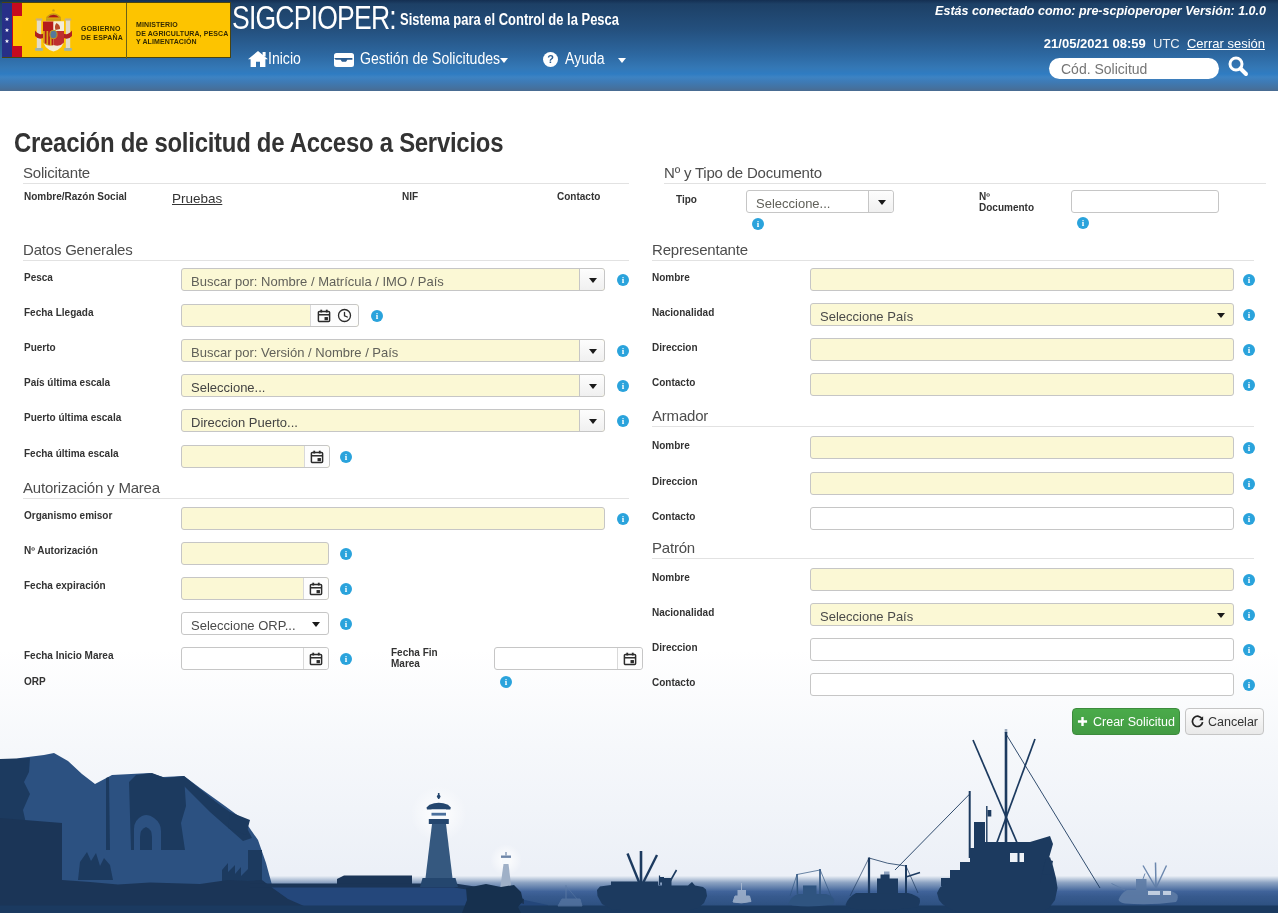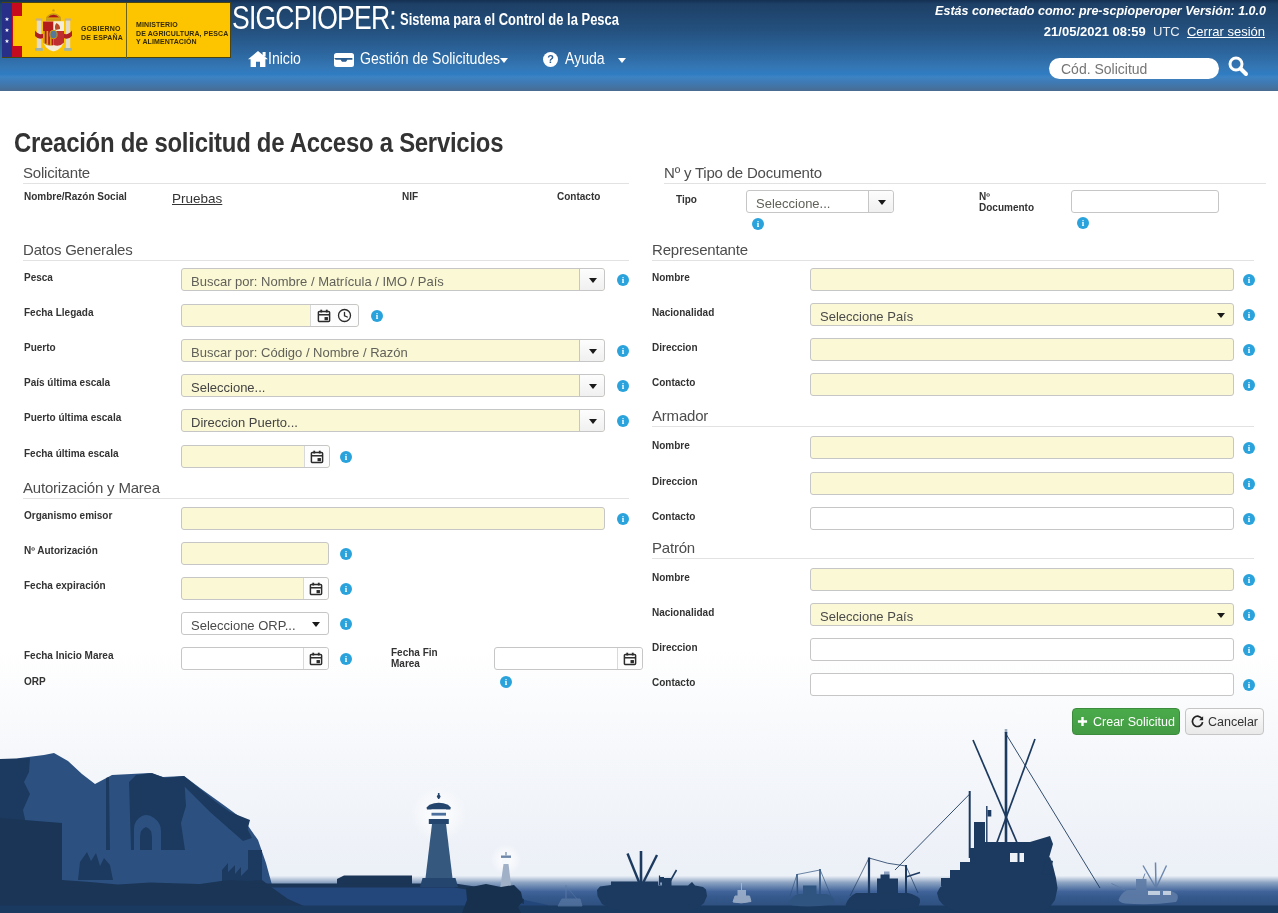--- a/index.html
+++ b/index.html
@@ -16,21 +16,21 @@
   #eu { width:10px; height:100%; background:#272f88; position:relative; }
   #eu .st { position:absolute; left:2.5px; color:#fff; font-size:5.5px; line-height:5.5px; }
   #flagred { position:absolute; left:10px; top:0; width:10px; height:100%; background:#c60b1e; }
   #flagyellow { position:absolute; left:11px; top:13px; width:9px; height:30px; background:#ffc400; }
   #gob { position:absolute; left:79px; top:22px; font-size:7px; font-weight:bold; color:#352b00; line-height:8.5px; letter-spacing:.2px; }
   #min { position:absolute; left:134px; top:18px; font-size:7px; font-weight:bold; color:#352b00; line-height:8.5px; letter-spacing:.1px; white-space:nowrap; }
   #divider { position:absolute; left:124px; top:0; width:1px; height:56px; background:#6b6118; }
   #apptitle { position:absolute; left:232px; top:-2px; color:#fff; font-size:34px; letter-spacing:-1px; transform:scaleX(.78); transform-origin:0 0; white-space:nowrap; }
   #subtitle { position:absolute; left:400px; top:11px; color:#fff; font-size:16px; font-weight:bold; transform:scaleX(.81); transform-origin:0 0; white-space:nowrap; }
   #conn { position:absolute; right:12px; top:4px; color:#fff; font-style:italic; font-weight:bold; font-size:12.5px; }
-  #dateline { position:absolute; right:13px; top:24px; color:#fff; font-size:13px; }
+  #dateline { position:absolute; right:13px; top:36px; color:#fff; font-size:13px; }
   #dateline b { font-weight:bold; }
   #dateline .utc { opacity:.9; font-weight:normal; }
   #dateline a { color:#fff; text-decoration:underline; }
   #search { position:absolute; left:1049px; top:58px; width:170px; height:21px; border-radius:11px; background:#fff; border:none; color:#8a8a8a; font-size:14px; padding-left:12px; outline:none; }
   .nav-item { position:absolute; top:50px; color:#fff; font-size:16px; transform:scaleX(.88); transform-origin:0 0; white-space:nowrap; }
   .navicon { position:absolute; }
   .caret { position:absolute; width:0; height:0; border:4.5px solid transparent; border-top:5.5px solid #fff; }
 
   
   h1 { position:absolute; left:14px; top:127px; font-size:27.5px; font-weight:bold; color:#333; letter-spacing:-.3px; transform:scaleX(.87); transform-origin:0 0; white-space:nowrap; }
@@ -156,21 +156,21 @@
       <svg width="15" height="15" viewBox="0 0 16 16">
         <circle cx="8" cy="8" r="6.4" fill="none" stroke="#2b2b2b" stroke-width="1.4"></circle>
         <path d="M8 4.6 V8.3 L11 9.6" stroke="#2b2b2b" stroke-width="1.4" fill="none" stroke-linecap="round"></path>
       </svg>
     </span>
   </div>
 <div class="info" style="left:371px; top:310px;">i</div>
 
 <div class="lbl" style="left:24px; top:342px;">Puerto</div>
 <div class="combo" style="left:181px; top:339px; width:424px;">
-    <span class="ph">Buscar por: Código / Nombre / Razón</span>
+    <span class="ph">Buscar por: Versión / Nombre / País</span>
     <span class="btn"></span>
   </div>
 <div class="info" style="left:617px; top:345px;">i</div>
 
 <div class="lbl" style="left:24px; top:377px;">País última escala</div>
 <div class="combo" style="left:181px; top:374px; width:424px;">
     <span class="ph" style="color:#444">Seleccione...</span>
     <span class="btn"></span>
   </div>
 <div class="info" style="left:617px; top:380px;">i</div>

